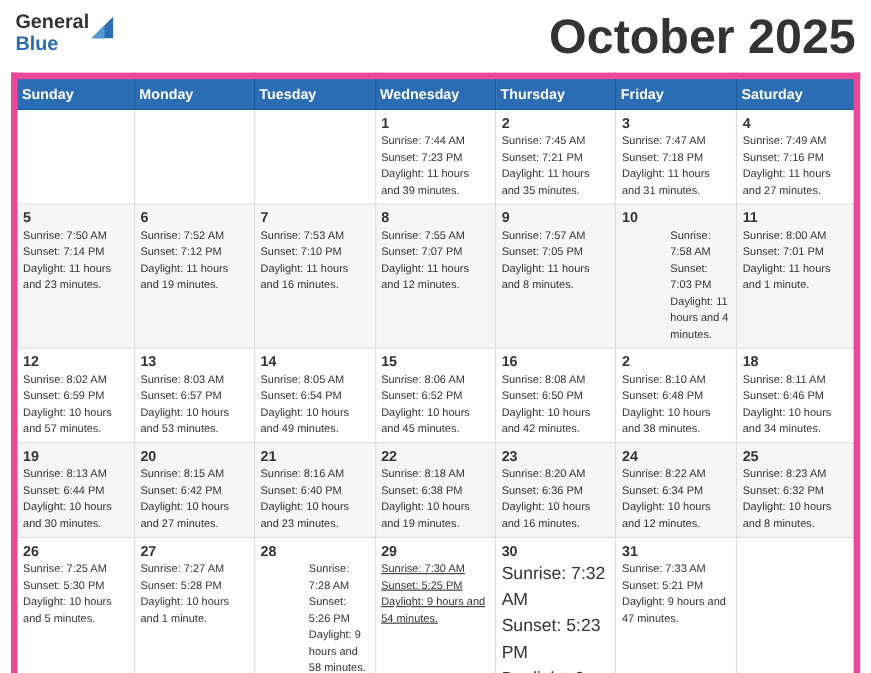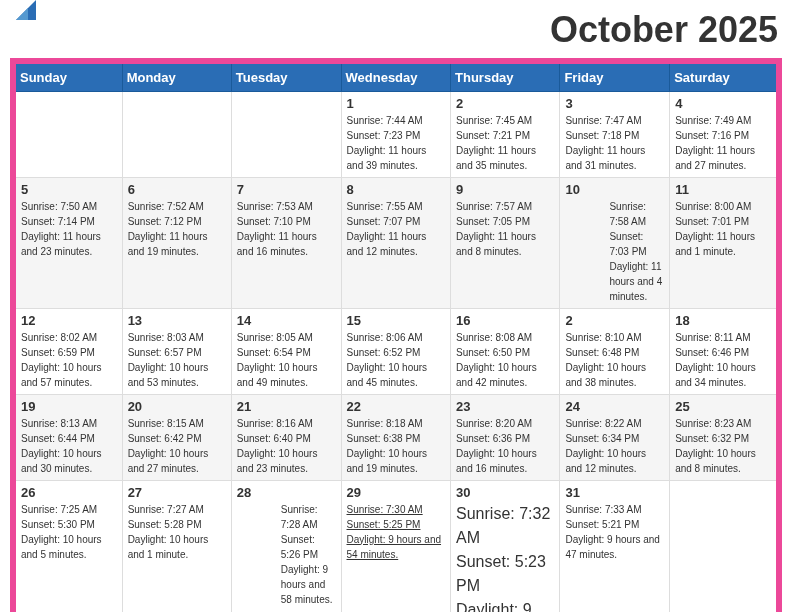--- a/index.html
+++ b/index.html
@@ -40,21 +40,21 @@
     .logo-icon {
       width: 20px;
       height: 20px;
       margin-left: 2px;
       margin-top: -10px;
     }
     .title-block {
       text-align: right;
     }
     .month-title {
-      font-size: 36px;
+      font-size: 44px;
       font-weight: bold;
       color: #333;
       line-height: 1.1;
     }
     .subtitle {
       font-size: 15px;
       color: #555;
     }
     .calendar {
       width: 100%;
@@ -94,20 +94,24 @@
     }
     .empty-cell {
       background: #fff !important;
     }
   </style>
 </head>
 <body>
 
 <div class="header">
   <div class="logo">
+    <div class="logo-text">
+      <span class="logo-general">General</span>
+      <span class="logo-blue">Blue</span>
+    </div>
     <svg class="logo-icon" viewBox="0 0 20 20">
       <polygon points="0,20 20,20 20,0" fill="#2a6db5"></polygon>
       <polygon points="0,20 12,20 12,8" fill="#5599d0"></polygon>
     </svg>
   </div>
   <div class="title-block">
     <div class="month-title">October 2025</div>
   </div>
 </div>
 

